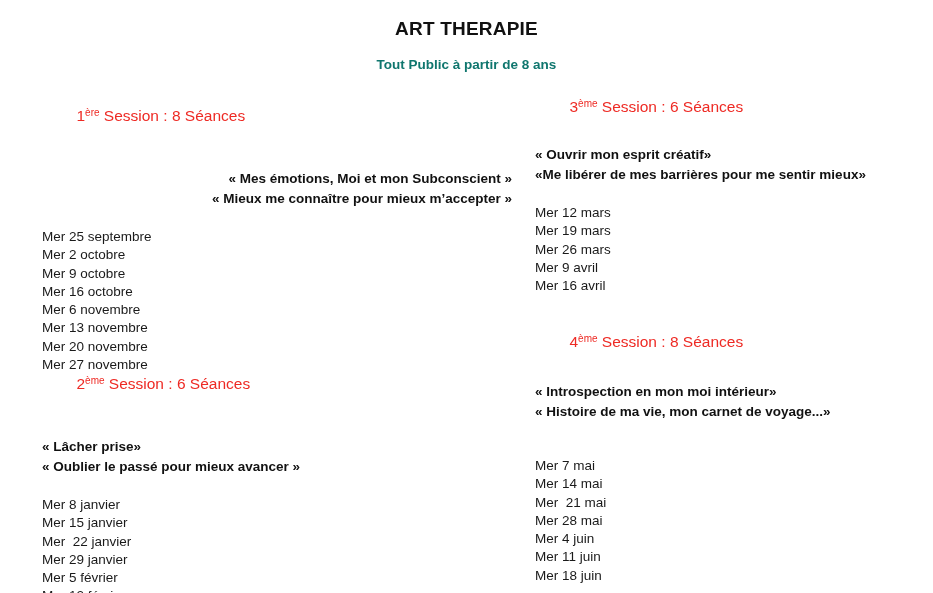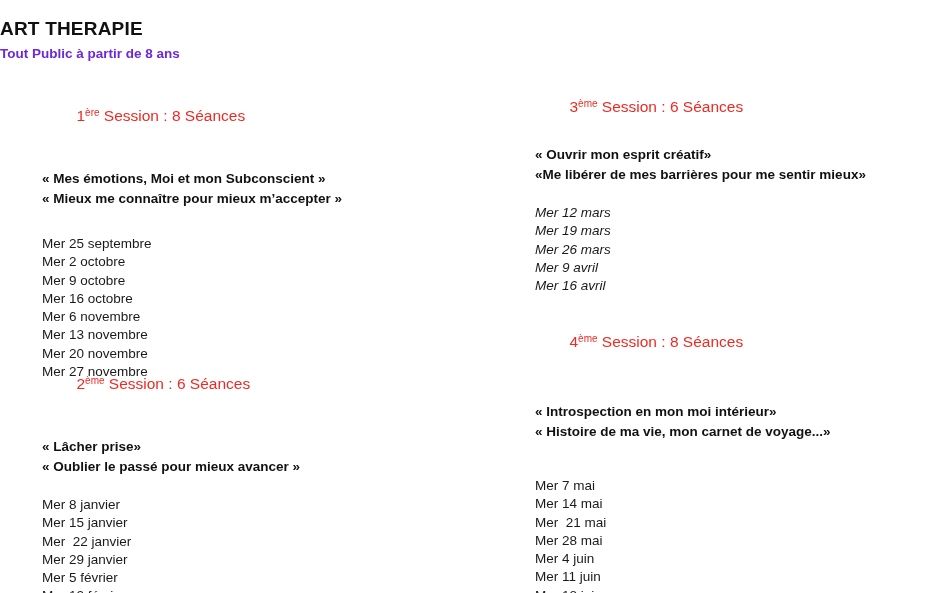--- a/index.html
+++ b/index.html
@@ -22,35 +22,36 @@
     width: 933px;
     height: 593px;
   }
 
   
   .header {
     position: absolute;
     top: 17px;
     left: 0;
     width: 933px;
+    text-align: center;
   }
   .doc-title {
     font-size: 19px;
     font-weight: bold;
     letter-spacing: 0.2px;
     line-height: 24px;
     margin: 0;
     color: #111111;
   }
   .doc-subtitle {
     font-size: 13.5px;
     font-weight: bold;
     line-height: 19px;
-    margin: 3px 0 0 0;
-    color: #6d28d9;
+    margin: 14px 0 0 0;
+    color: #0f766e;
   }
 
   
   .col {
     position: absolute;
     top: 0;
   }
   .col-left  { left: 42px;  width: 470px; }
   .col-right { left: 535px; width: 395px; }
 
@@ -92,33 +93,33 @@
   .date-line {
     font-size: 13.5px;
     font-weight: normal;
     line-height: 18.3px;
     color: #1a1a1a;
     white-space: pre;
   }
 
   
   #session-1 { top: 86px; }
-  #session-1 .themes { margin-top: 21px; }
-  #session-1 .dates  { margin-top: 27px; }
+  #session-1 .themes { margin-top: 21px; text-align: right; }
+  #session-1 .dates  { margin-top: 20px; }
 
   #session-2 { top: 354px; }
   #session-2 .themes { margin-top: 21px; }
   #session-2 .dates  { margin-top: 20px; }
 
   #session-3 { top: 77px; }
   #session-3 .themes { margin-top: 6px; }
-  #session-3 .dates  { margin-top: 20px; font-style: italic; }
+  #session-3 .dates  { margin-top: 20px; }
 
   #session-4 { top: 312px; }
-  #session-4 .themes { margin-top: 28px; }
+  #session-4 .themes { margin-top: 8px; }
   #session-4 .dates  { margin-top: 36px; }
 </style>
 </head>
 <body>
 
 <div class="page">
 
   <div class="header">
     <h1 class="doc-title">ART THERAPIE</h1>
     <p class="doc-subtitle">Tout Public à partir de 8 ans</p>

